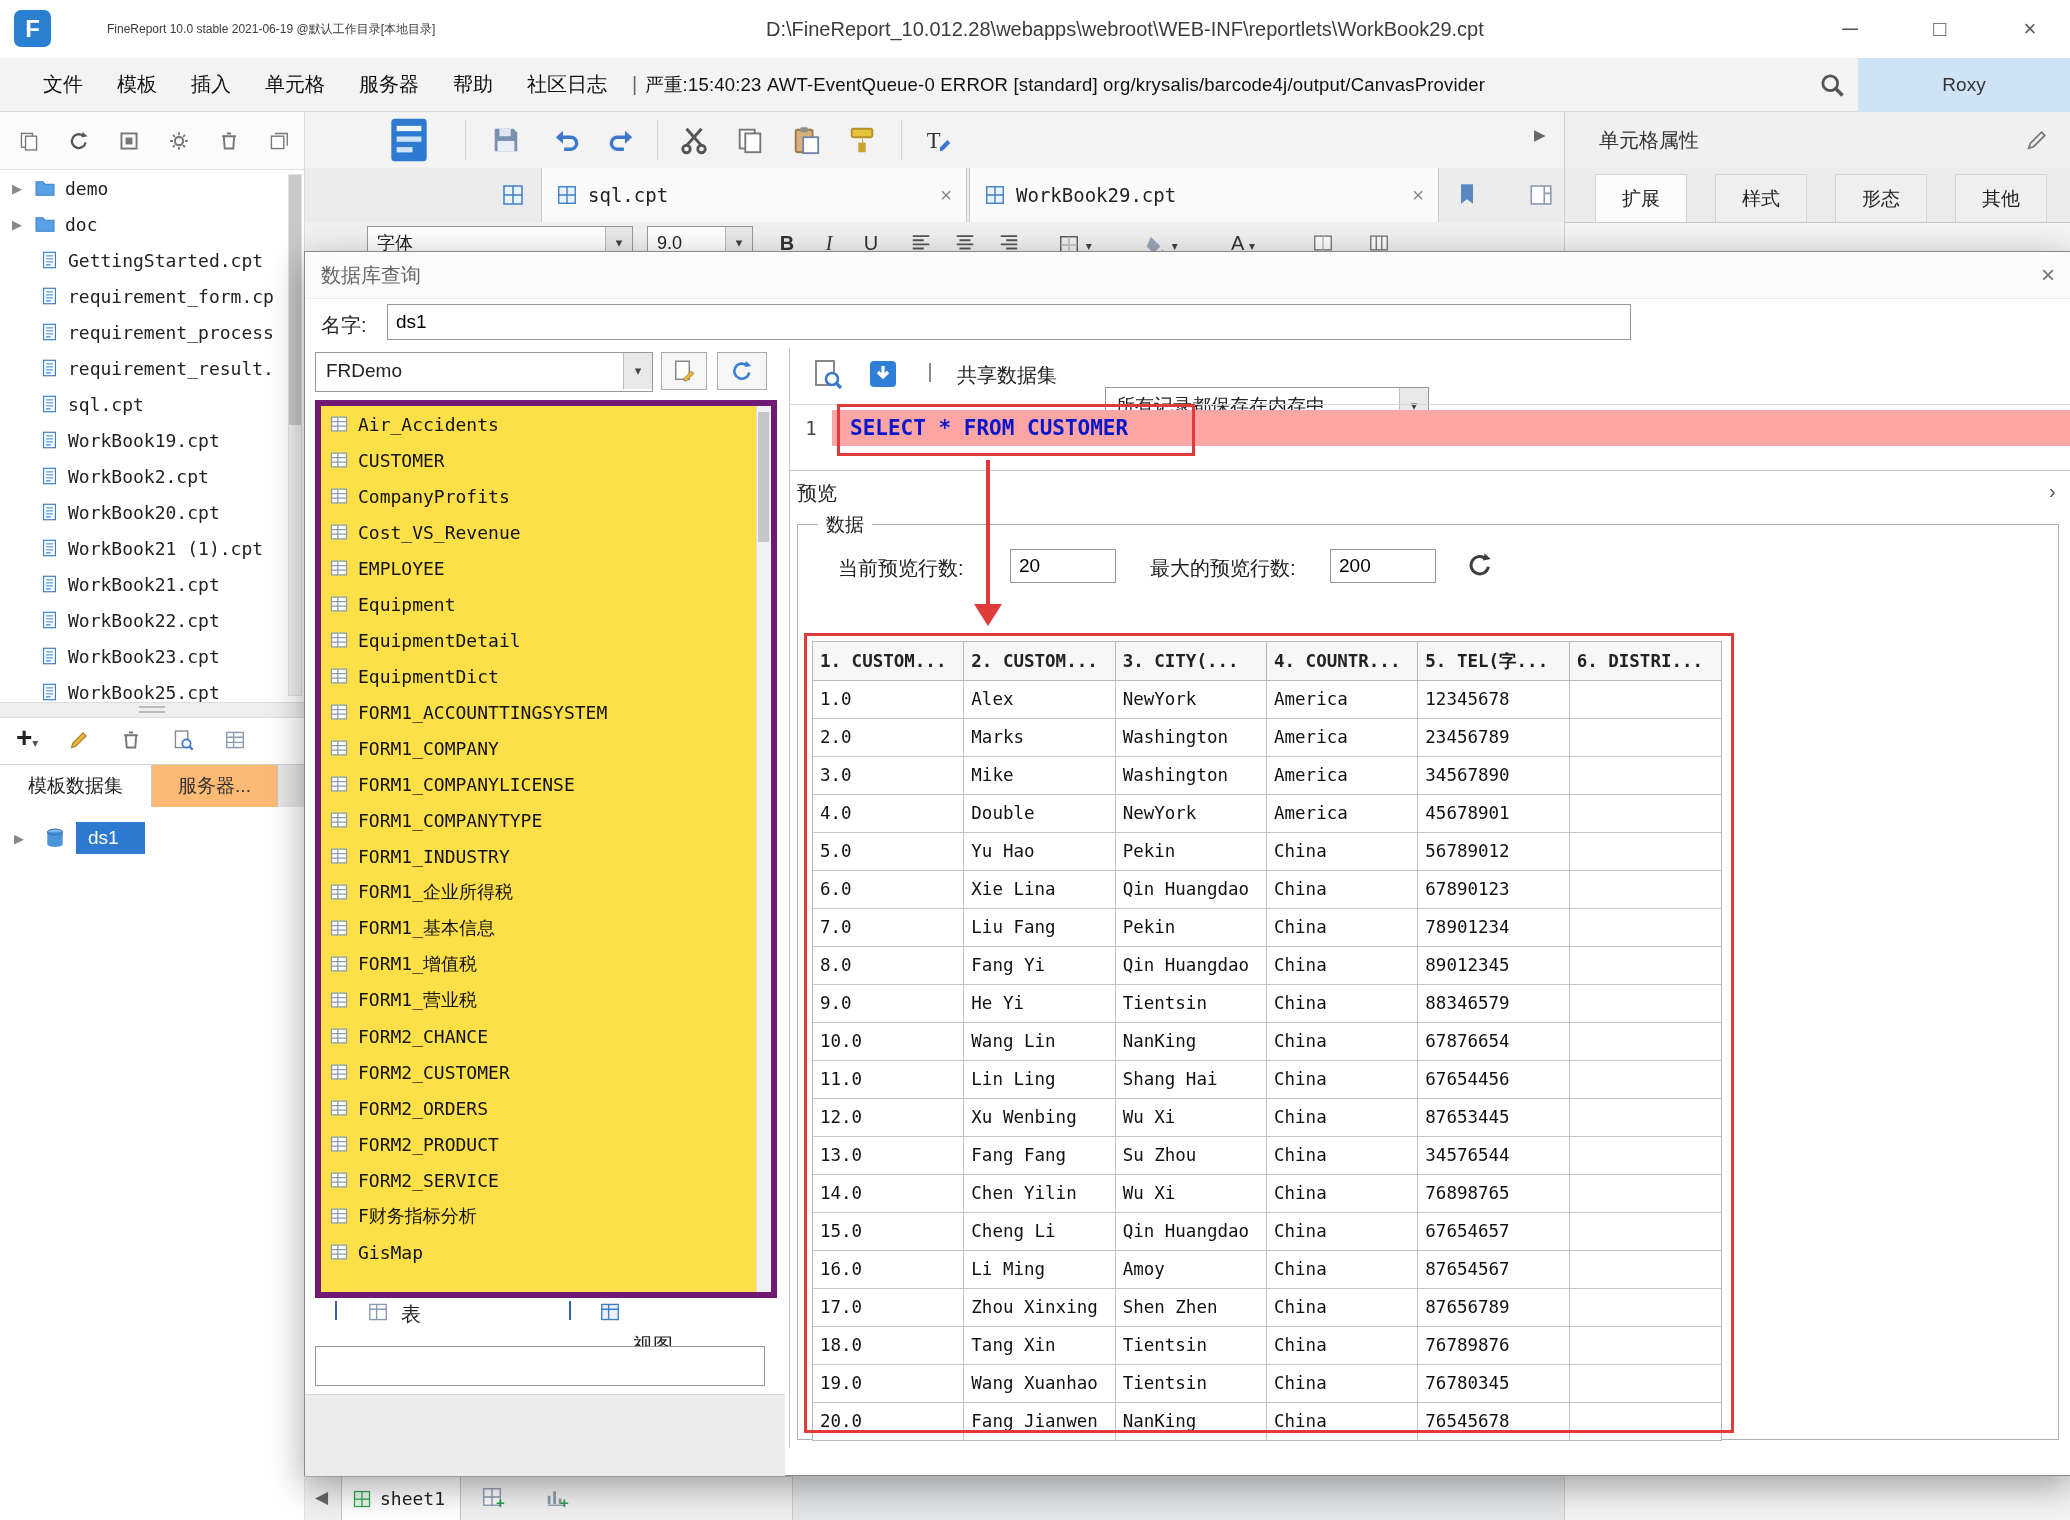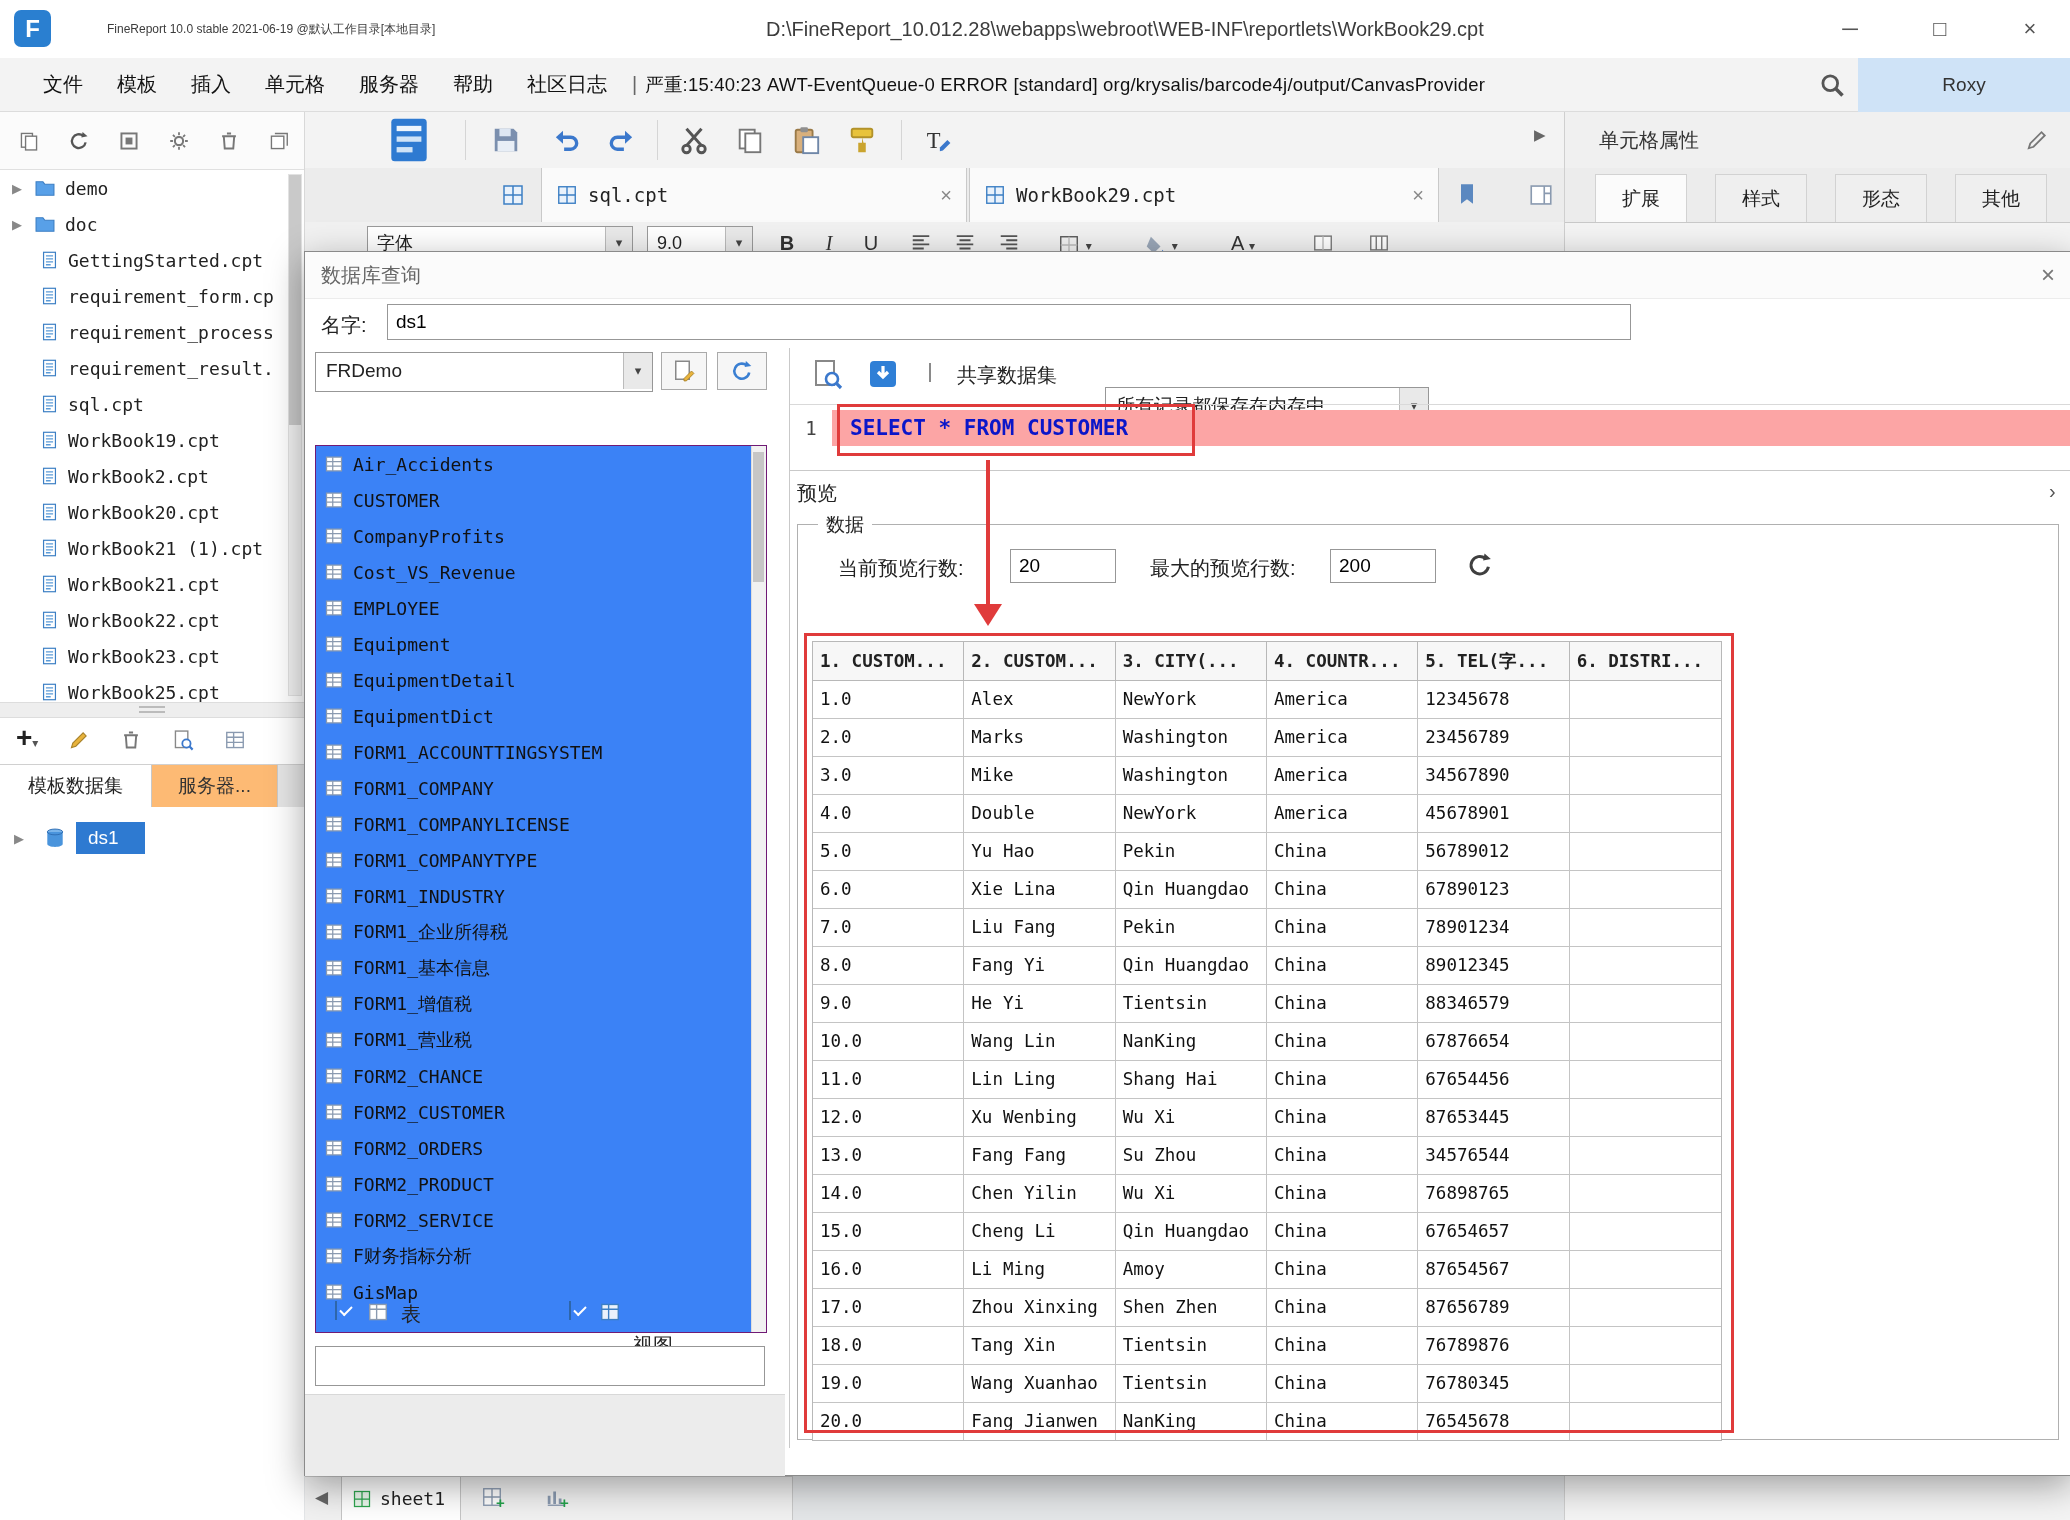--- a/index.html
+++ b/index.html
@@ -93,21 +93,21 @@
 
   
   .dialog{position:absolute;left:304px;top:251px;width:1766px;height:1223px;background:#fff;border:1px solid #8a8a8a;
           box-shadow:0 10px 34px rgba(0,0,0,.35);z-index:10;box-sizing:content-box;}
   .dlg-header{position:absolute;left:0;top:0;width:100%;height:46px;background:#fbfbfb;border-bottom:1px solid #ececec;}
   .dlg-title{position:absolute;left:16px;top:0;line-height:46px;font-size:20px;color:#666;}
   .dlg-close{position:absolute;right:16px;top:0;line-height:46px;font-size:24px;color:#777;}
   .dlg-label{font-size:20px;color:#222;}
   .tinput{position:absolute;background:#fff;border:1px solid #979797;box-sizing:border-box;font-size:19px;
           font-family:"Liberation Sans","DejaVu Sans",sans-serif;padding:0 8px;outline:none;}
-  .list-box{position:absolute;left:10px;top:148px;width:450px;height:886px;border:1px solid #701a75;background:#3b82f6;overflow:hidden;margin-top:45px;}
+  .list-box{position:absolute;left:10px;top:148px;width:450px;height:886px;border:6px solid #701a75;background:#fde047;overflow:hidden;}
   .li-row{height:36px;display:flex;align-items:center;padding-left:8px;white-space:nowrap;}
   .li-row .tic{width:20px;height:20px;}
   .li-row .lbl{margin-left:9px;font-size:18px;font-family:"DejaVu Sans Mono",monospace;color:#111;}
   .list-scroll{position:absolute;right:0;top:0;width:14px;height:100%;background:#f1f1f1;border-left:1px solid #ddd;}
   .list-thumb{position:absolute;left:1px;top:6px;width:11px;height:130px;background:#c6c6c6;}
   .chk{width:20px;height:20px;box-sizing:border-box;position:relative;}
   .chk.on{background:#3a7fd2;border:1px solid #2e66aa;}
   .chk.on::after{content:"";position:absolute;left:4px;top:4px;width:10px;height:5px;border-left:2.5px solid #fff;border-bottom:2.5px solid #fff;transform:rotate(-45deg);}
   .chk.off{background:#fff;border:1px solid #8a8a8a;}
   .left-footer{position:absolute;left:0;top:1142px;width:480px;height:81px;background:#ececec;border-top:1px solid #d8d8d8;}

